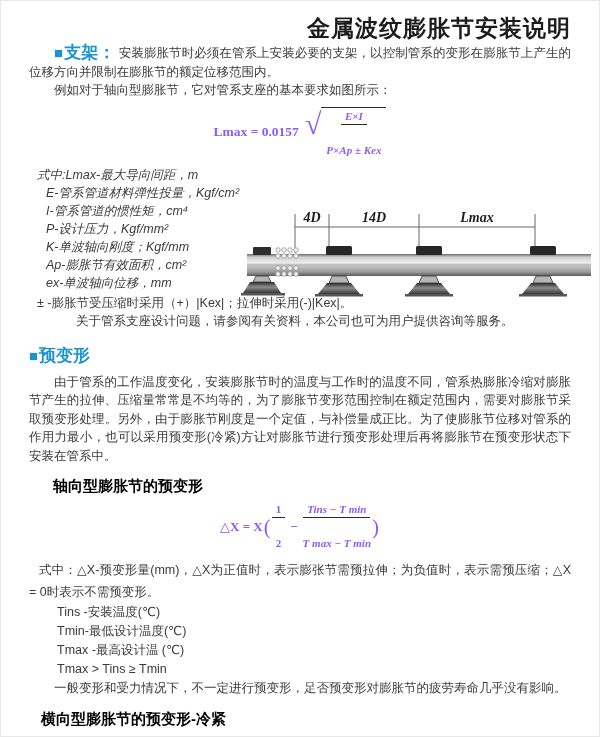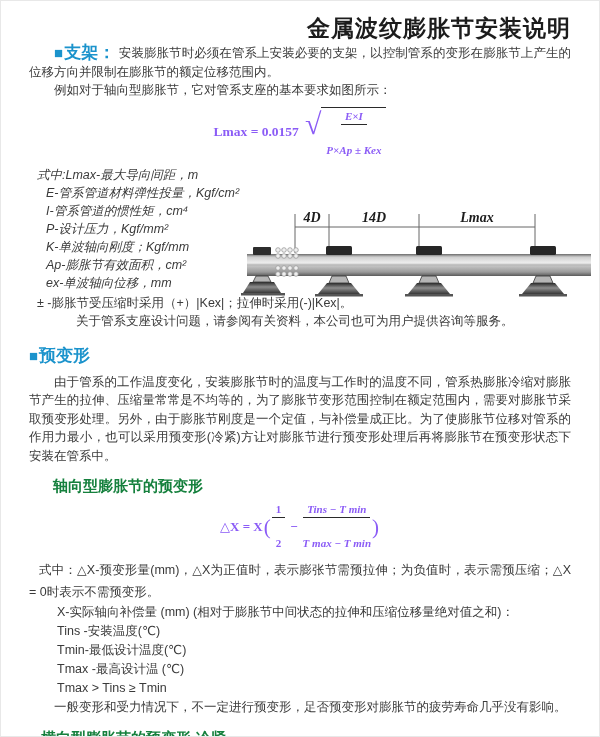--- a/index.html
+++ b/index.html
@@ -49,21 +49,21 @@
   ul.defs li { font-size:12.5px; line-height:18px; white-space:nowrap; margin-left:17px; }
   ul.defs li.first { margin-left:8px; }
   .note-line { font-size:12.5px; line-height:18px; margin-left:8px; }
   .note-line.ind { margin-left:47px; }
 
   .diagram-wrap { position:absolute; right:-22px; top:40px; width:352px; height:100px; }
   .dim-label { font-family:"Liberation Serif","DejaVu Serif",serif; font-weight:bold; font-size:14px; fill:#1d1d1d; }
 
   
   .sec-head-block { color:#1b93cc; font-size:17px; font-weight:bold; margin:14px 0 6px 0; }
-  .sub-head { color:#15803d; font-size:15px; font-weight:bold; margin:12px 0 4px 24px; }
+  .sub-head { color:#000000; font-size:15px; font-weight:bold; margin:12px 0 4px 24px; }
   .sub-head.l2 { margin-left:12px; }
 
   .items { list-style:none; margin-left:28px; }
   .items li { font-size:12.5px; line-height:19px; }
 
   .explain { font-size:12.5px; line-height:22px; text-align:justify; text-indent:0.8em; }
 </style>
 </head>
 <body>
 
@@ -201,21 +201,20 @@
     <span class="f-mid">−</span>
     <span class="frac f-it">
       <span class="num">Tins − T min</span>
       <span class="den">T max − T min</span>
     </span>
     <span class="paren">)</span>
   </div>
 
   <p class="explain">式中：△X-预变形量(mm)，△X为正值时，表示膨张节需预拉伸；为负值时，表示需预压缩；△X = 0时表示不需预变形。</p>
   <ul class="items">
-    <li>X-实际轴向补偿量 (mm) (相对于膨胀节中间状态的拉伸和压缩位移量绝对值之和)：</li>
     <li>Tins -安装温度(℃)</li>
     <li>Tmin-最低设计温度(℃)</li>
     <li>Tmax -最高设计温 (℃)</li>
     <li>Tmax &gt; Tins ≥ Tmin</li>
   </ul>
   <p class="body-txt indent">一般变形和受力情况下，不一定进行预变形，足否预变形对膨胀节的疲劳寿命几乎没有影响。</p>
 
   <div class="sub-head l2">横向型膨胀节的预变形-冷紧</div>
 
   <div class="formula-row f-bold f-sz13">

